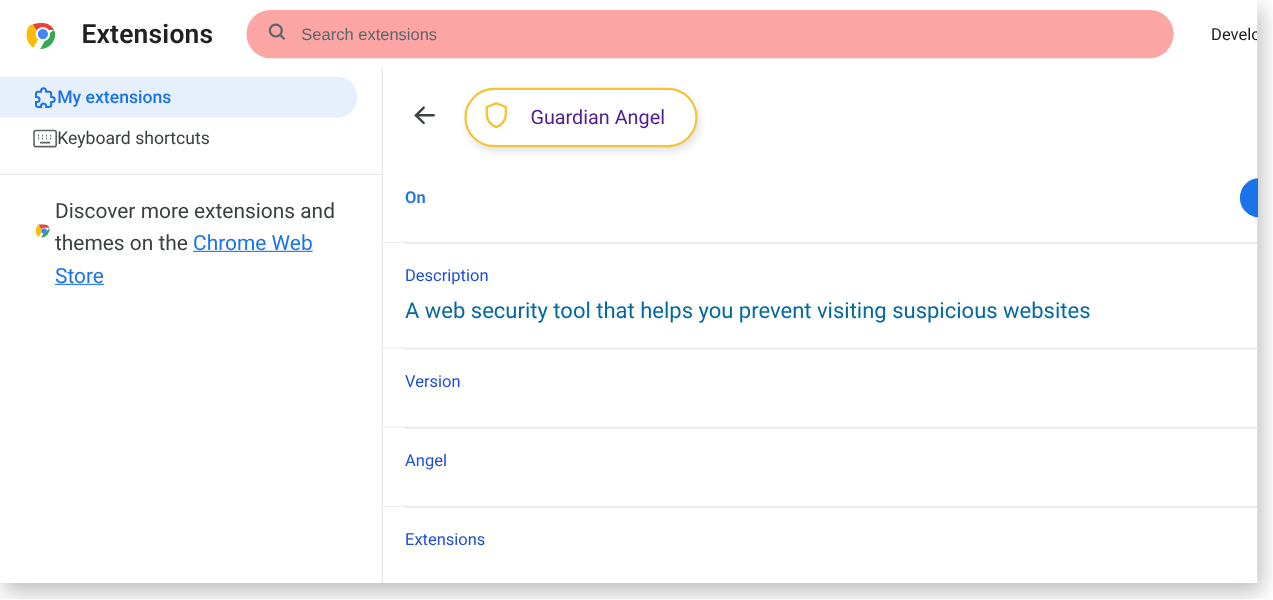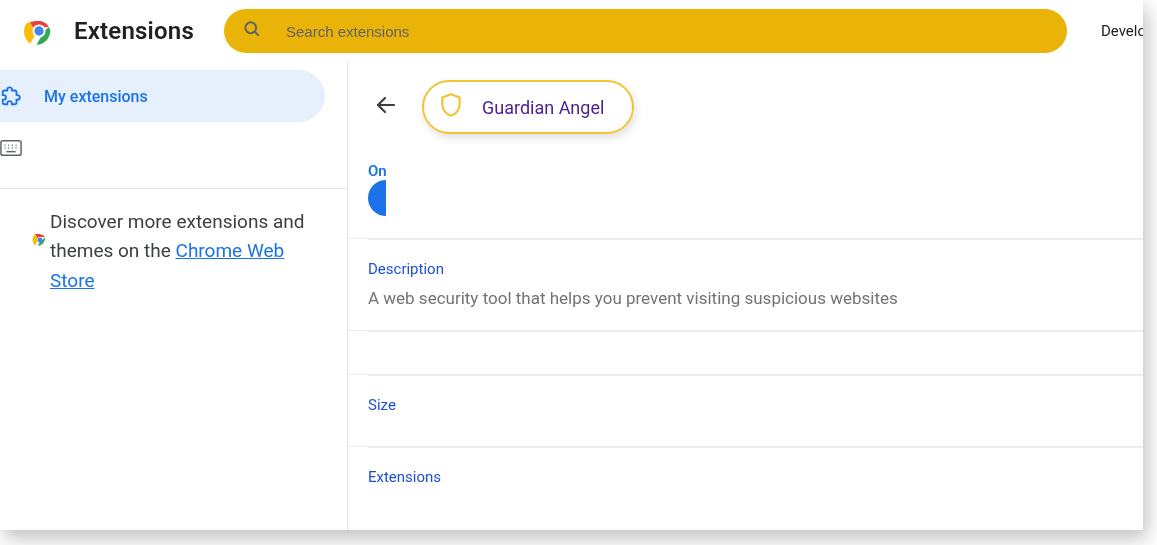--- a/index.html
+++ b/index.html
@@ -36,25 +36,25 @@
   .brand-title {
     font-size: 24px;
     font-weight: 600;
     color: #202124;
     letter-spacing: .2px;
   }
   .search-wrap {
     flex: 1;
     display: flex;
     align-items: center;
-    background: #eab308;
+    background: #fca5a5;
     border-radius: 40px;
     height: 44px;
     padding: 0 18px;
-    gap: 24px;
+    gap: 12px;
     margin-left: 10px;
   }
   .search-wrap input {
     flex: 1;
     border: none;
     background: transparent;
     font-size: 15px;
     color: #3c4043;
     outline: none;
   }
@@ -75,22 +75,22 @@
   }
   .sidebar {
     width: 348px;
     flex: 0 0 348px;
     border-right: 1px solid #e3e3e3;
     padding-top: 8px;
   }
   .nav-item {
     display: flex;
     align-items: center;
-    gap: 22px;
-    height: 52px;
+    height: 37px;
+    padding-left: 30px;
     font-size: 16px;
     color: #3c4043;
     border-radius: 0 30px 30px 0;
     margin-right: 22px;
     cursor: pointer;
   }
   .nav-item.active {
     background: #e6effc;
     color: #1a73e8;
     font-weight: 500;
@@ -136,24 +136,24 @@
     border-radius: 34px;
     padding: 10px 28px 10px 14px;
     box-shadow: 2px 4px 8px rgba(0,0,0,.12);
   }
   .ext-name {
     font-size: 18px;
     color: #4c1d95;
   }
   .status-row {
     display:flex;
+    align-items:center;
     justify-content:space-between;
     padding: 28px 0 22px 0;
     padding-right: 0;
-    flex-direction: column;
   }
   .status-on {
     font-size: 15px;
     font-weight: 600;
     color: #1a73e8;
   }
   .toggle-dot {
     width: 18px; height: 36px;
     background: #1a73e8;
     border-radius: 18px 0 0 18px;
@@ -163,22 +163,22 @@
     border-top: 1px solid #ececec;
     padding: 20px 0 22px 0;
     padding-right: 24px;
   }
   .section-label {
     font-size: 15px;
     color: #1d4ed8;
     margin-bottom: 10px;
   }
   .section-value {
-    font-size: 17px;
-    color: #737373;
+    font-size: 20px;
+    color: #0369a1;
   } 
   .full-divider {
     border-top: 1px solid #ececec;
     margin-left: -20px;
   }
 </style>
 </head>
 <body>
 
 <div class="shadow-wrap">
@@ -231,20 +231,21 @@
               <line x1="9" y1="6" x2="10" y2="6"></line>
             <line x1="13" y1="6" x2="14" y2="6"></line>
               <line x1="17" y1="6" x2="18" y2="6"></line>
             <line x1="5" y1="9" x2="6" y2="9"></line>
               <line x1="9" y1="9" x2="10" y2="9"></line>
             <line x1="13" y1="9" x2="14" y2="9"></line>
               <line x1="17" y1="9" x2="18" y2="9"></line>
             <line x1="7" y1="13" x2="17" y2="13"></line>
           </svg>
         </span>
+        <span>Keyboard shortcuts</span>
       </div>
 
       <div class="sidebar-divider"></div>
 
       <div class="promo">
         <span class="promo-icon">
           <svg width="20" height="20" viewBox="0 0 48 48">
             <circle cx="24" cy="24" r="10" fill="#fff"></circle>
             <path fill="#EA4335" d="M24 10a14 14 0 0112 7H24a7 7 0 00-6 3l-6-10c4-.3 10 0 12 0z"></path>
             <path fill="#FBBC05" d="M12 10l6 10a7 7 0 000 7l-6 10A18 18 0 0112 10z"></path>
@@ -286,25 +287,26 @@
       </div>
 
       <div class="full-divider"></div>
       <div class="section">
         <div class="section-label">Description</div>
         <div class="section-value">A web security tool that helps you prevent visiting suspicious websites</div>
       </div>
 
       <div class="full-divider"></div>
       <div class="section">
+        <div class="section-label">Version</div>
       </div>
 
       <div class="full-divider"></div>
       <div class="section">
-        <div class="section-label">Size</div>
+        <div class="section-label">Angel</div>
       </div>
 
       <div class="full-divider"></div>
       <div class="section">
         <div class="section-label">Extensions</div>
       </div>
 
     </div>
   </div>
 </div>

